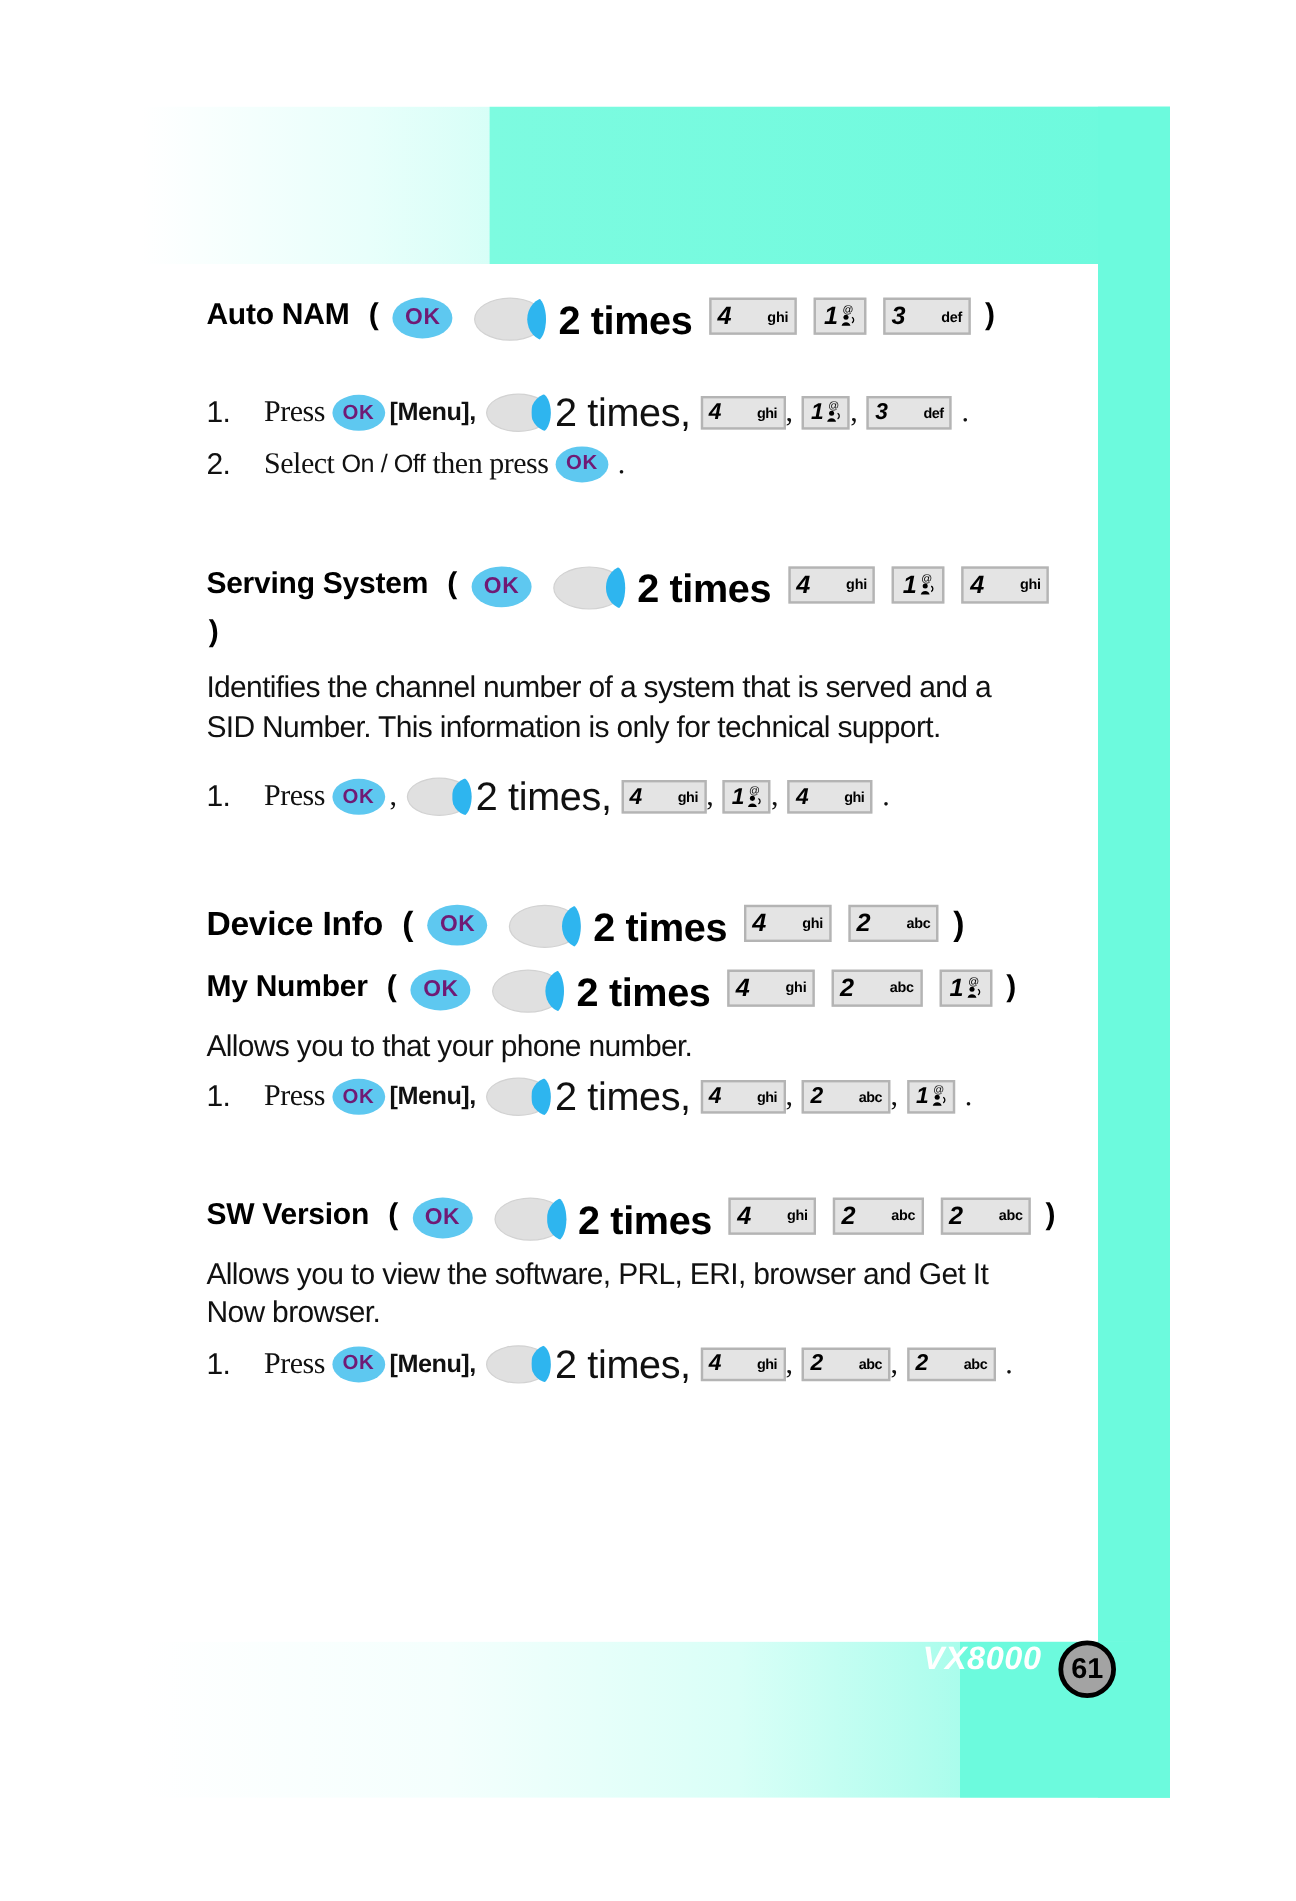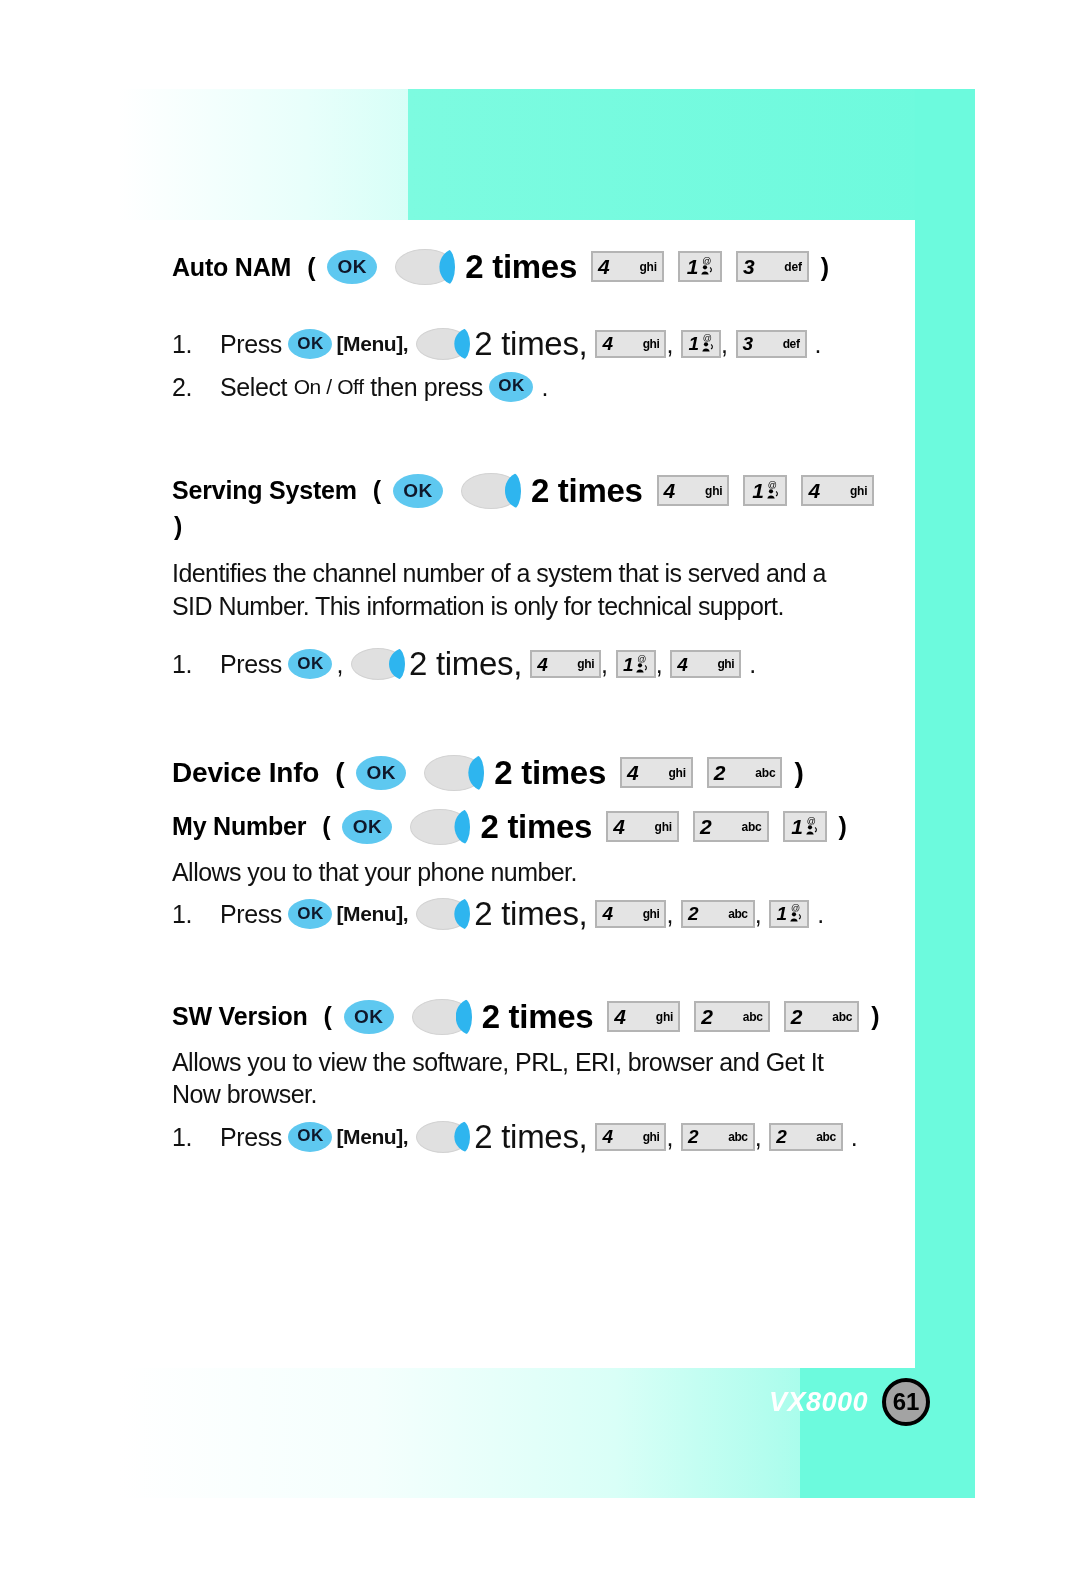--- a/index.html
+++ b/index.html
@@ -66,21 +66,20 @@
   }
 
   
   .heading {
     font-family: "Liberation Sans", sans-serif;
     font-weight: bold;
     font-size: 25px;
     color: #000000;
     letter-spacing: -0.2px;
     display: flex;
-    align-items: center;
     flex-wrap: wrap;
     gap: 3px;
     line-height: 1.15;
   }
   .heading.large {
     font-size: 28px;
   }
   .heading .paren {
     font-weight: bold;
     margin: 0 2px;
@@ -101,21 +100,21 @@
     font-family: "Liberation Sans", sans-serif;
     font-size: 25px;
     color: #111111;
     letter-spacing: -0.4px;
     line-height: 1.2;
   }
   .step .num {
     width: 48px;
     flex: 0 0 48px;
   }
-  .step .txt { white-space: pre; }
+  .step .txt { white-space: pre; font-family: Liberation Serif, serif; }
   .step .menu {
     font-weight: bold;
     font-size: 21px;
     white-space: pre;
   }
   .small-caps-word {
     font-size: 21px;
     white-space: pre;
   }
   .times {
@@ -125,21 +124,21 @@
   }
 
   
   .ok-btn {
     display: inline-flex;
     align-items: center;
     justify-content: center;
     width: 44px; height: 30px;
     border-radius: 50%;
     background: #5ec8f0;
-    color: #0f172a;
+    color: #701a75;
     font-family: "Liberation Sans", sans-serif;
     font-weight: bold;
     font-size: 17px;
     letter-spacing: 0.5px;
     vertical-align: middle;
     flex: 0 0 auto;
   }
   .ok-btn.big { width: 50px; height: 34px; font-size: 19px; }
 
   .nav-btn {
@@ -212,21 +211,21 @@
   .gap4 { display: inline-block; width: 4px; }
   .gap8 { display: inline-block; width: 8px; }
   .gap12 { display: inline-block; width: 12px; }
 
   
   #footer {
     position: absolute;
     left: 700px; top: 1367px;
     width: 230px; height: 70px;
     display: flex;
-    align-items: center;
+    align-items: flex-start;
     justify-content: flex-end;
     gap: 14px;
   }
   #footer .brand {
     font-family: "Liberation Sans", sans-serif;
     font-weight: bold;
     font-style: italic;
     font-size: 27px;
     color: #ffffff;
     letter-spacing: 0.5px;

